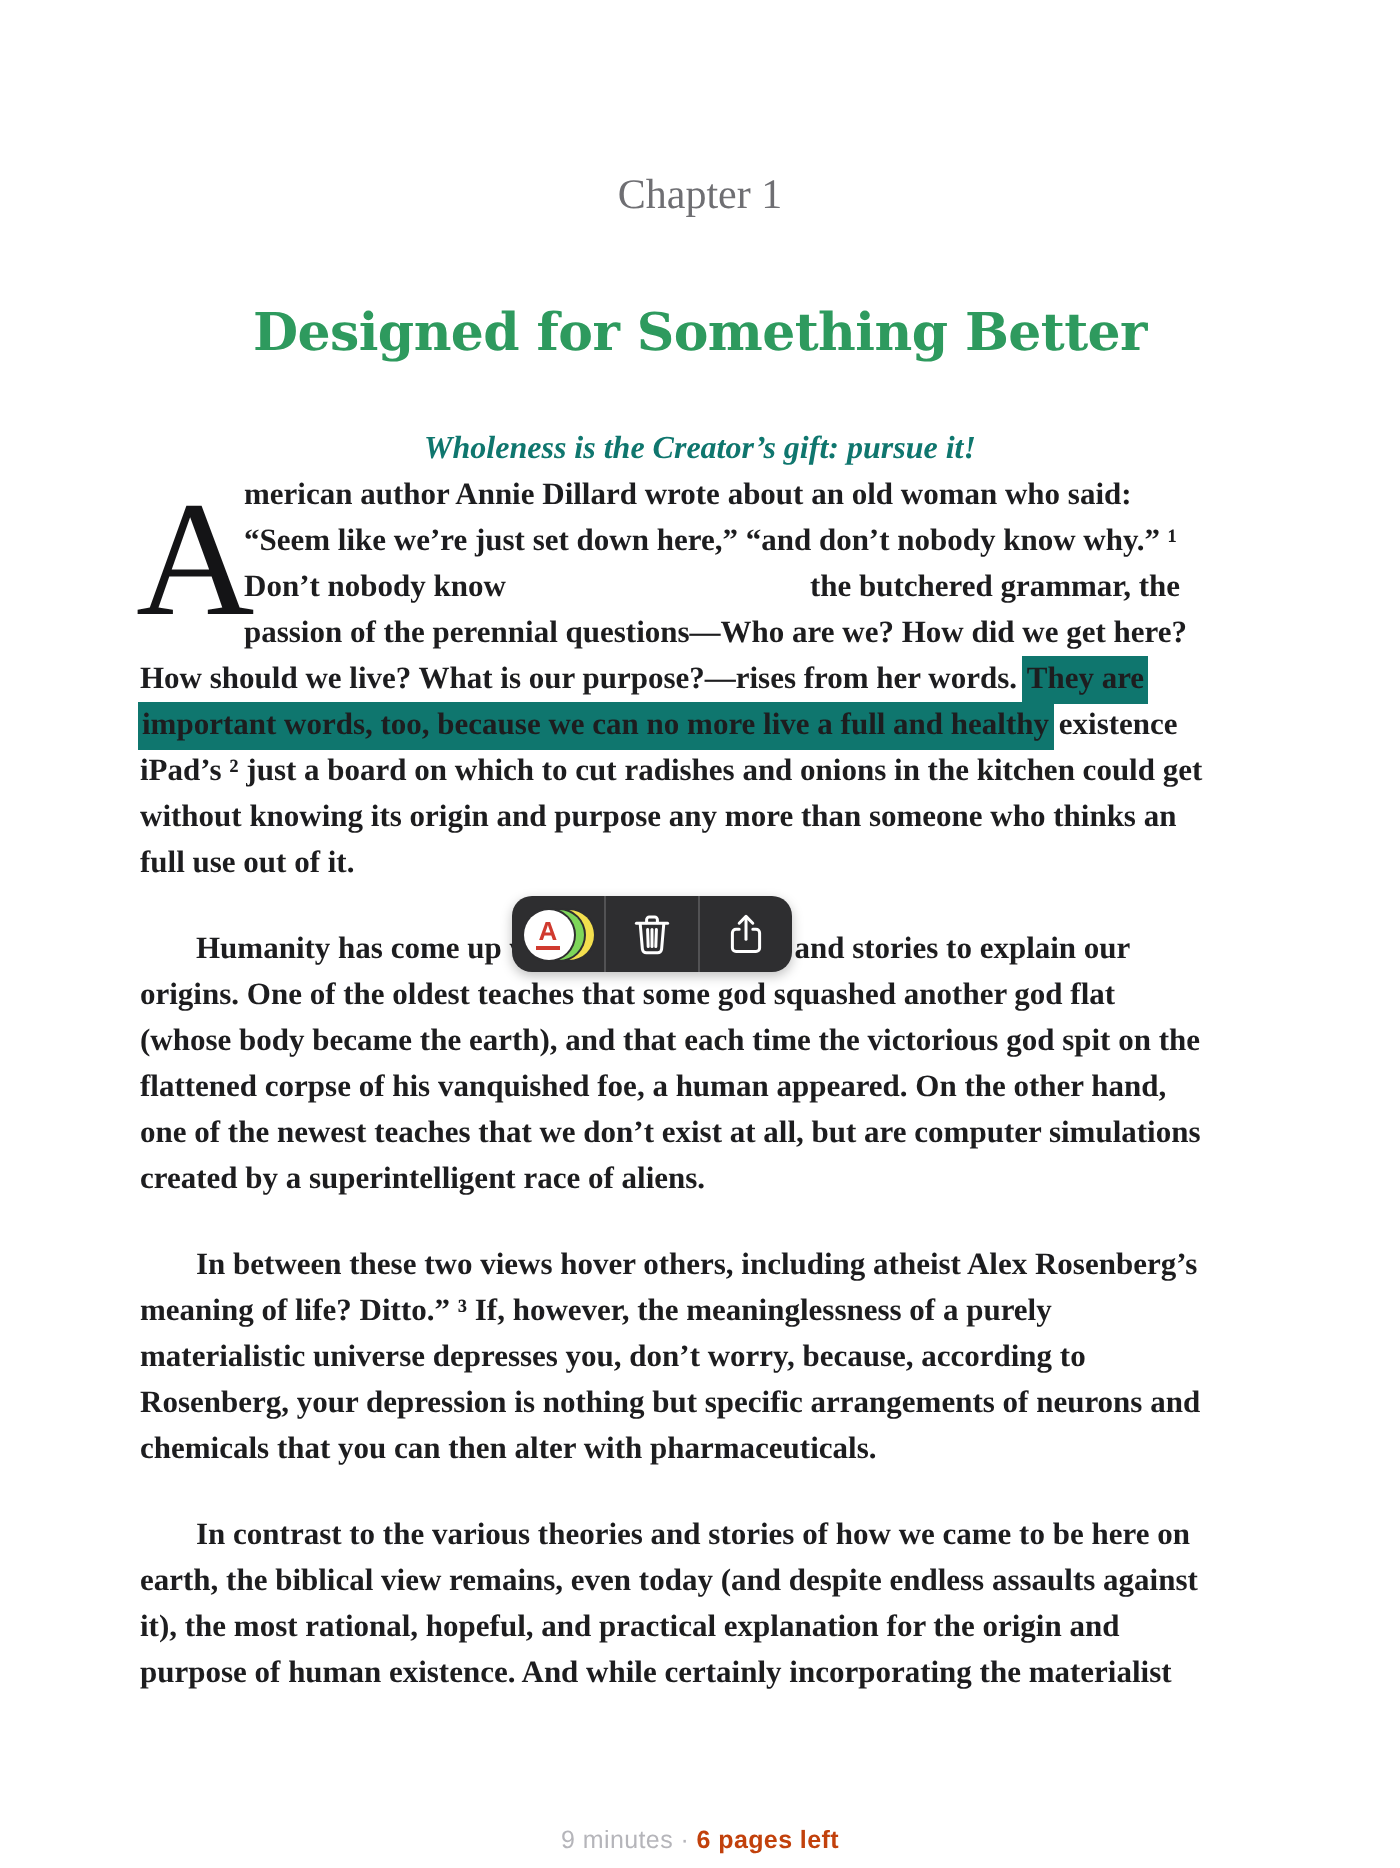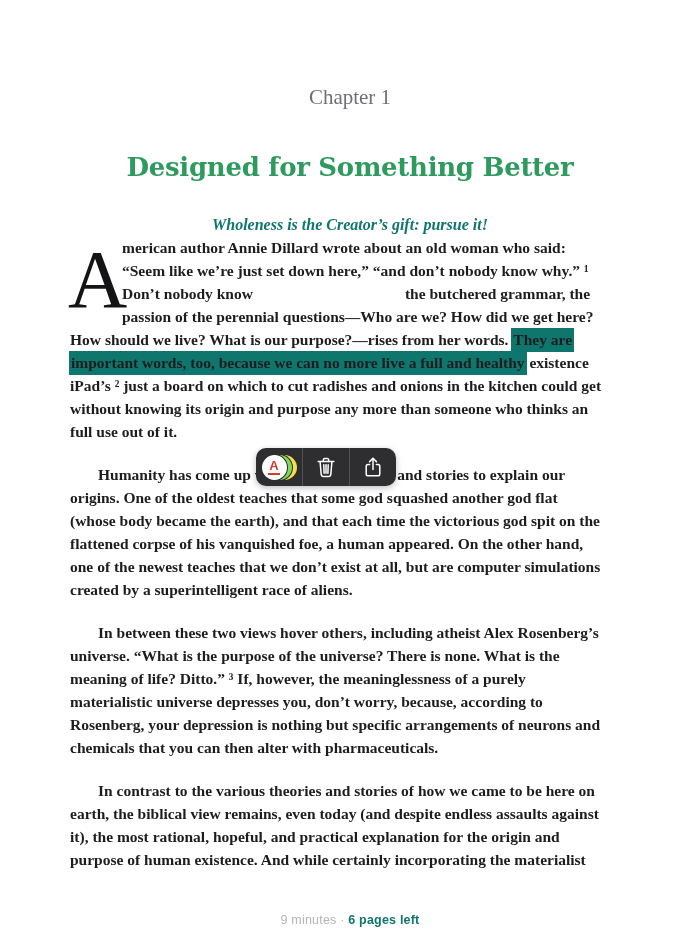--- a/index.html
+++ b/index.html
@@ -70,21 +70,21 @@
 
   .popup-gap { display:inline-block; width:152px; }
 
   .clipped-line { height:5px; overflow:hidden; opacity:0.5; }
 
   .footer {
     position:absolute; left:0; bottom:7px; width:700px; text-align:center;
     font-family:"Liberation Sans", sans-serif; font-size:12.5px;
     letter-spacing:0.2px; color:#b5b5ba; background:#fff; padding-top:2px;
   }
-  .footer .pages-left { color:#0f766e; font-weight:600; }
+  .footer .pages-left { color:#c2410c; font-weight:600; }
 </style>
 </head>
 <body>
 
 <div class="page">
   <div class="content">
 
     <div class="chapter-label">Chapter 1</div>
     <div class="book-title">Designed for Something Better</div>
     <div class="subtitle">Wholeness is the Creator’s gift: pursue it!</div>
@@ -141,21 +141,20 @@
       <div class="line indent">Humanity has come up with various theories and stories to explain our</div>
       <div class="line">origins. One of the oldest teaches that some god squashed another god flat</div>
       <div class="line">(whose body became the earth), and that each time the victorious god spit on the</div>
       <div class="line">flattened corpse of his vanquished foe, a human appeared. On the other hand,</div>
       <div class="line">one of the newest teaches that we don’t exist at all, but are computer simulations</div>
       <div class="line">created by a superintelligent race of aliens.</div>
     </div>
 
     <div class="para">
       <div class="line indent">In between these two views hover others, including atheist Alex Rosenberg’s</div>
-      <div class="line">universe. “What is the purpose of the universe? There is none. What is the</div>
       <div class="line">meaning of life? Ditto.” ³ If, however, the meaninglessness of a purely</div>
       <div class="line">materialistic universe depresses you, don’t worry, because, according to</div>
       <div class="line">Rosenberg, your depression is nothing but specific arrangements of neurons and</div>
       <div class="line">chemicals that you can then alter with pharmaceuticals.</div>
     </div>
 
     <div class="para">
       <div class="line indent">In contrast to the various theories and stories of how we came to be here on</div>
       <div class="line">earth, the biblical view remains, even today (and despite endless assaults against</div>
       <div class="line">it), the most rational, hopeful, and practical explanation for the origin and</div>

